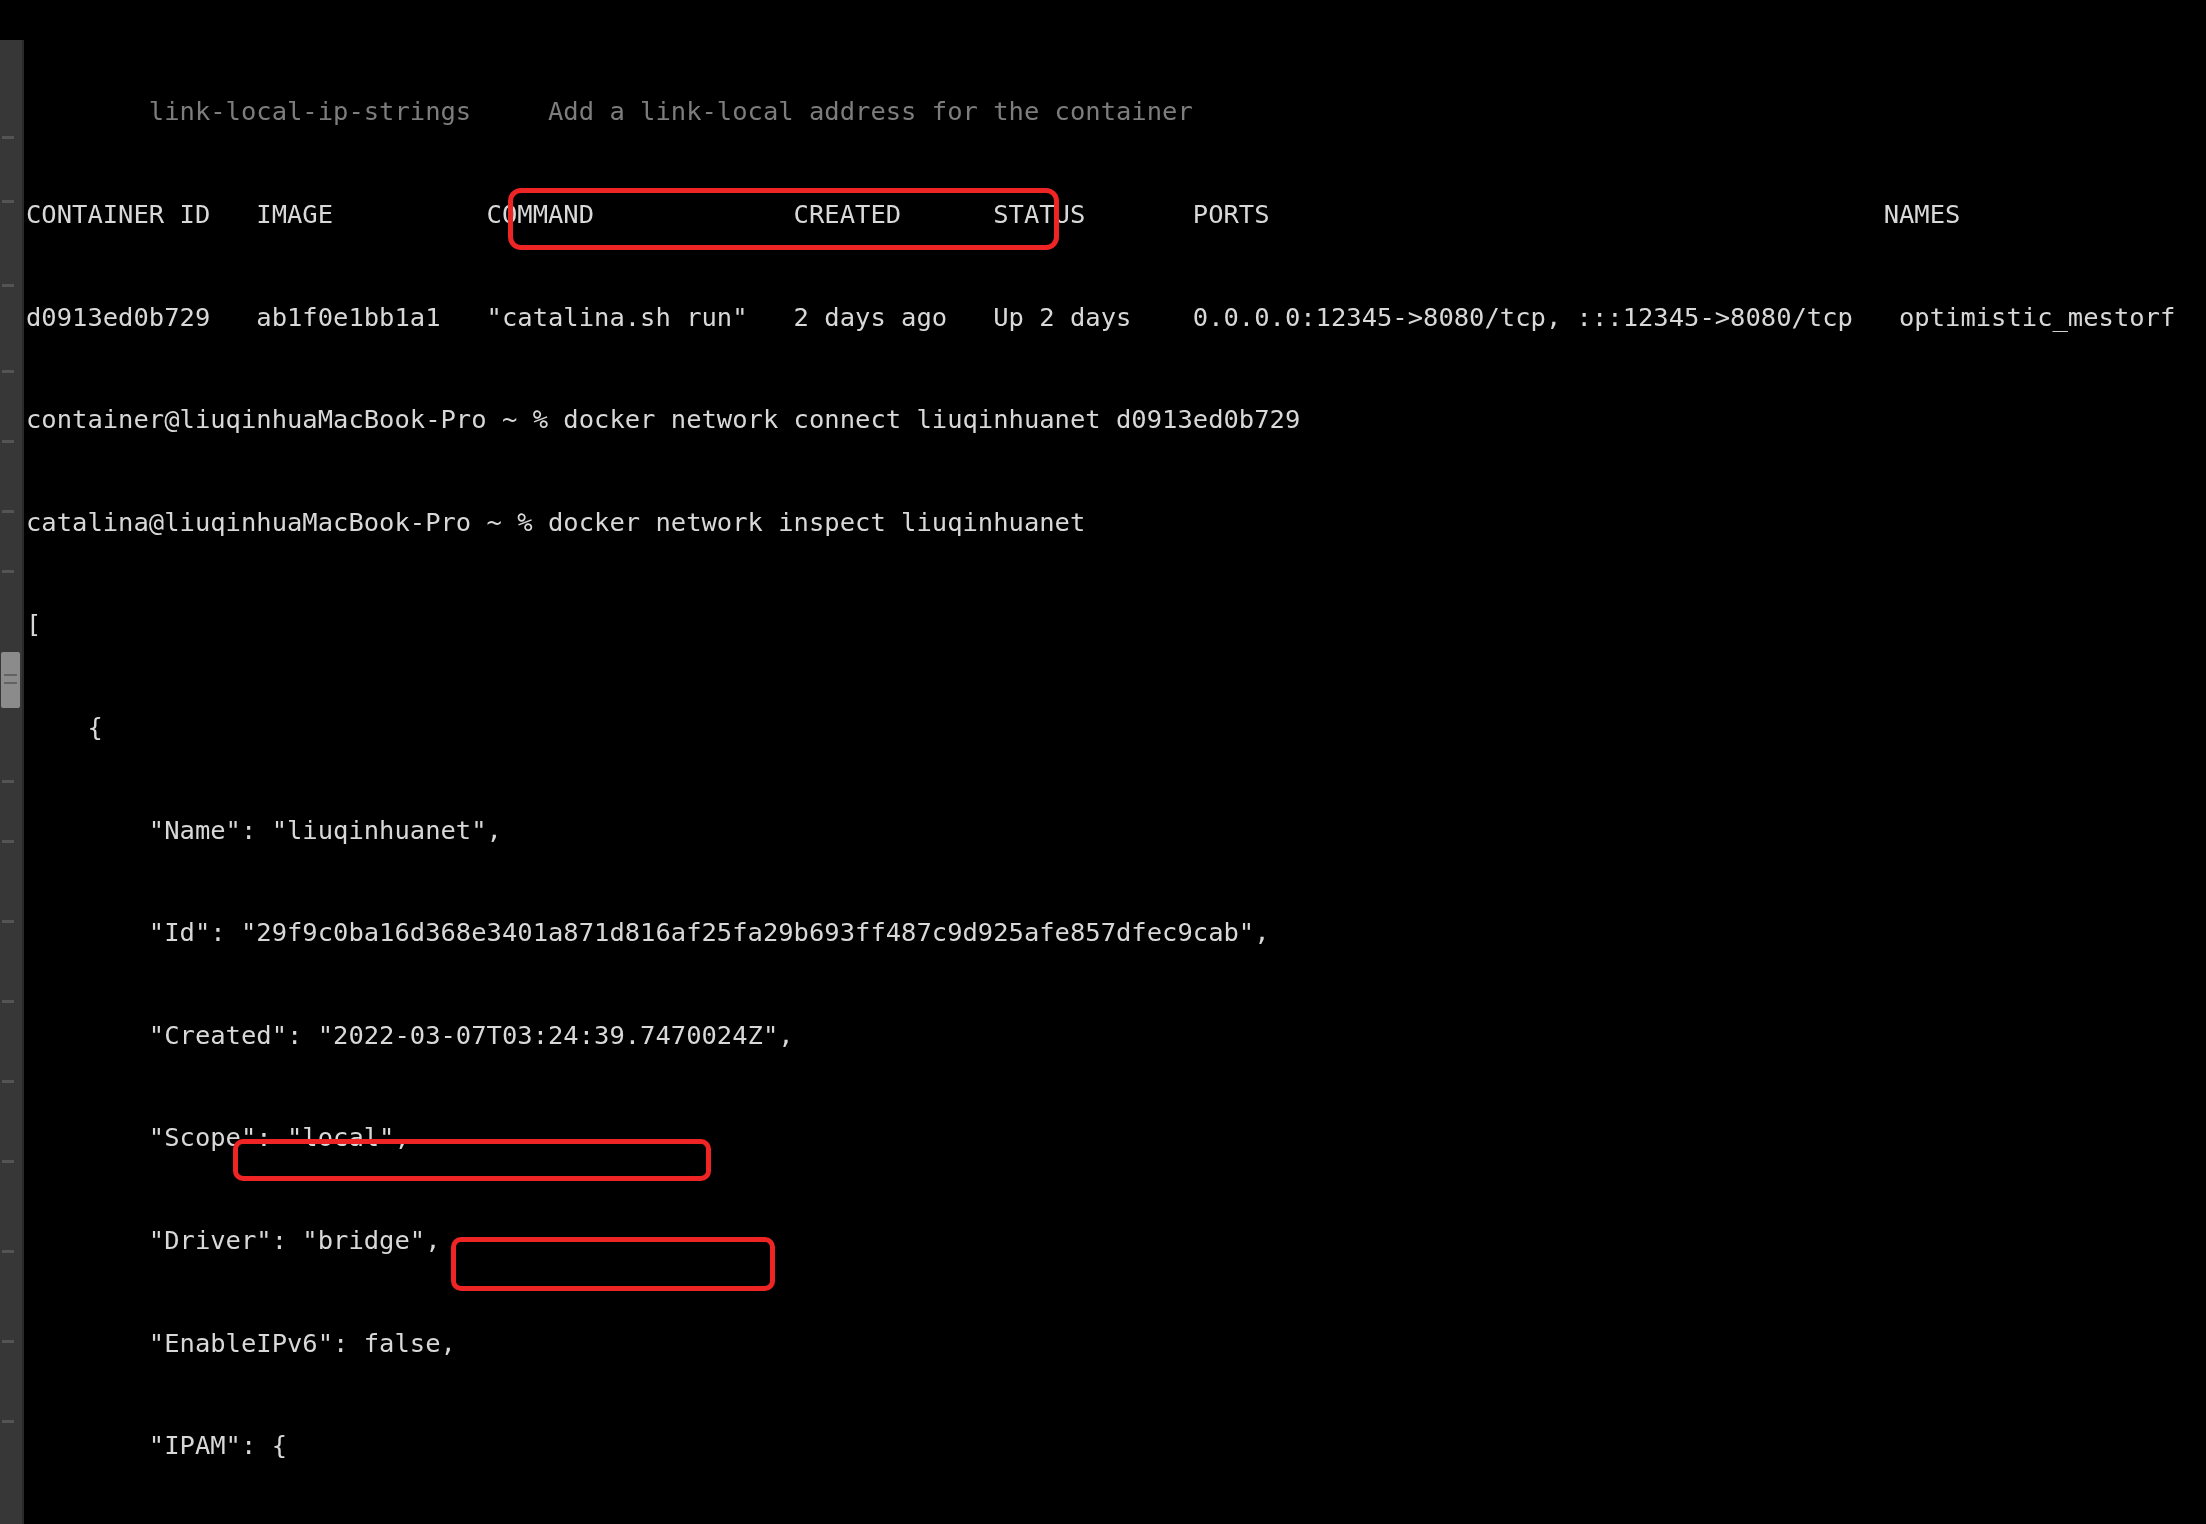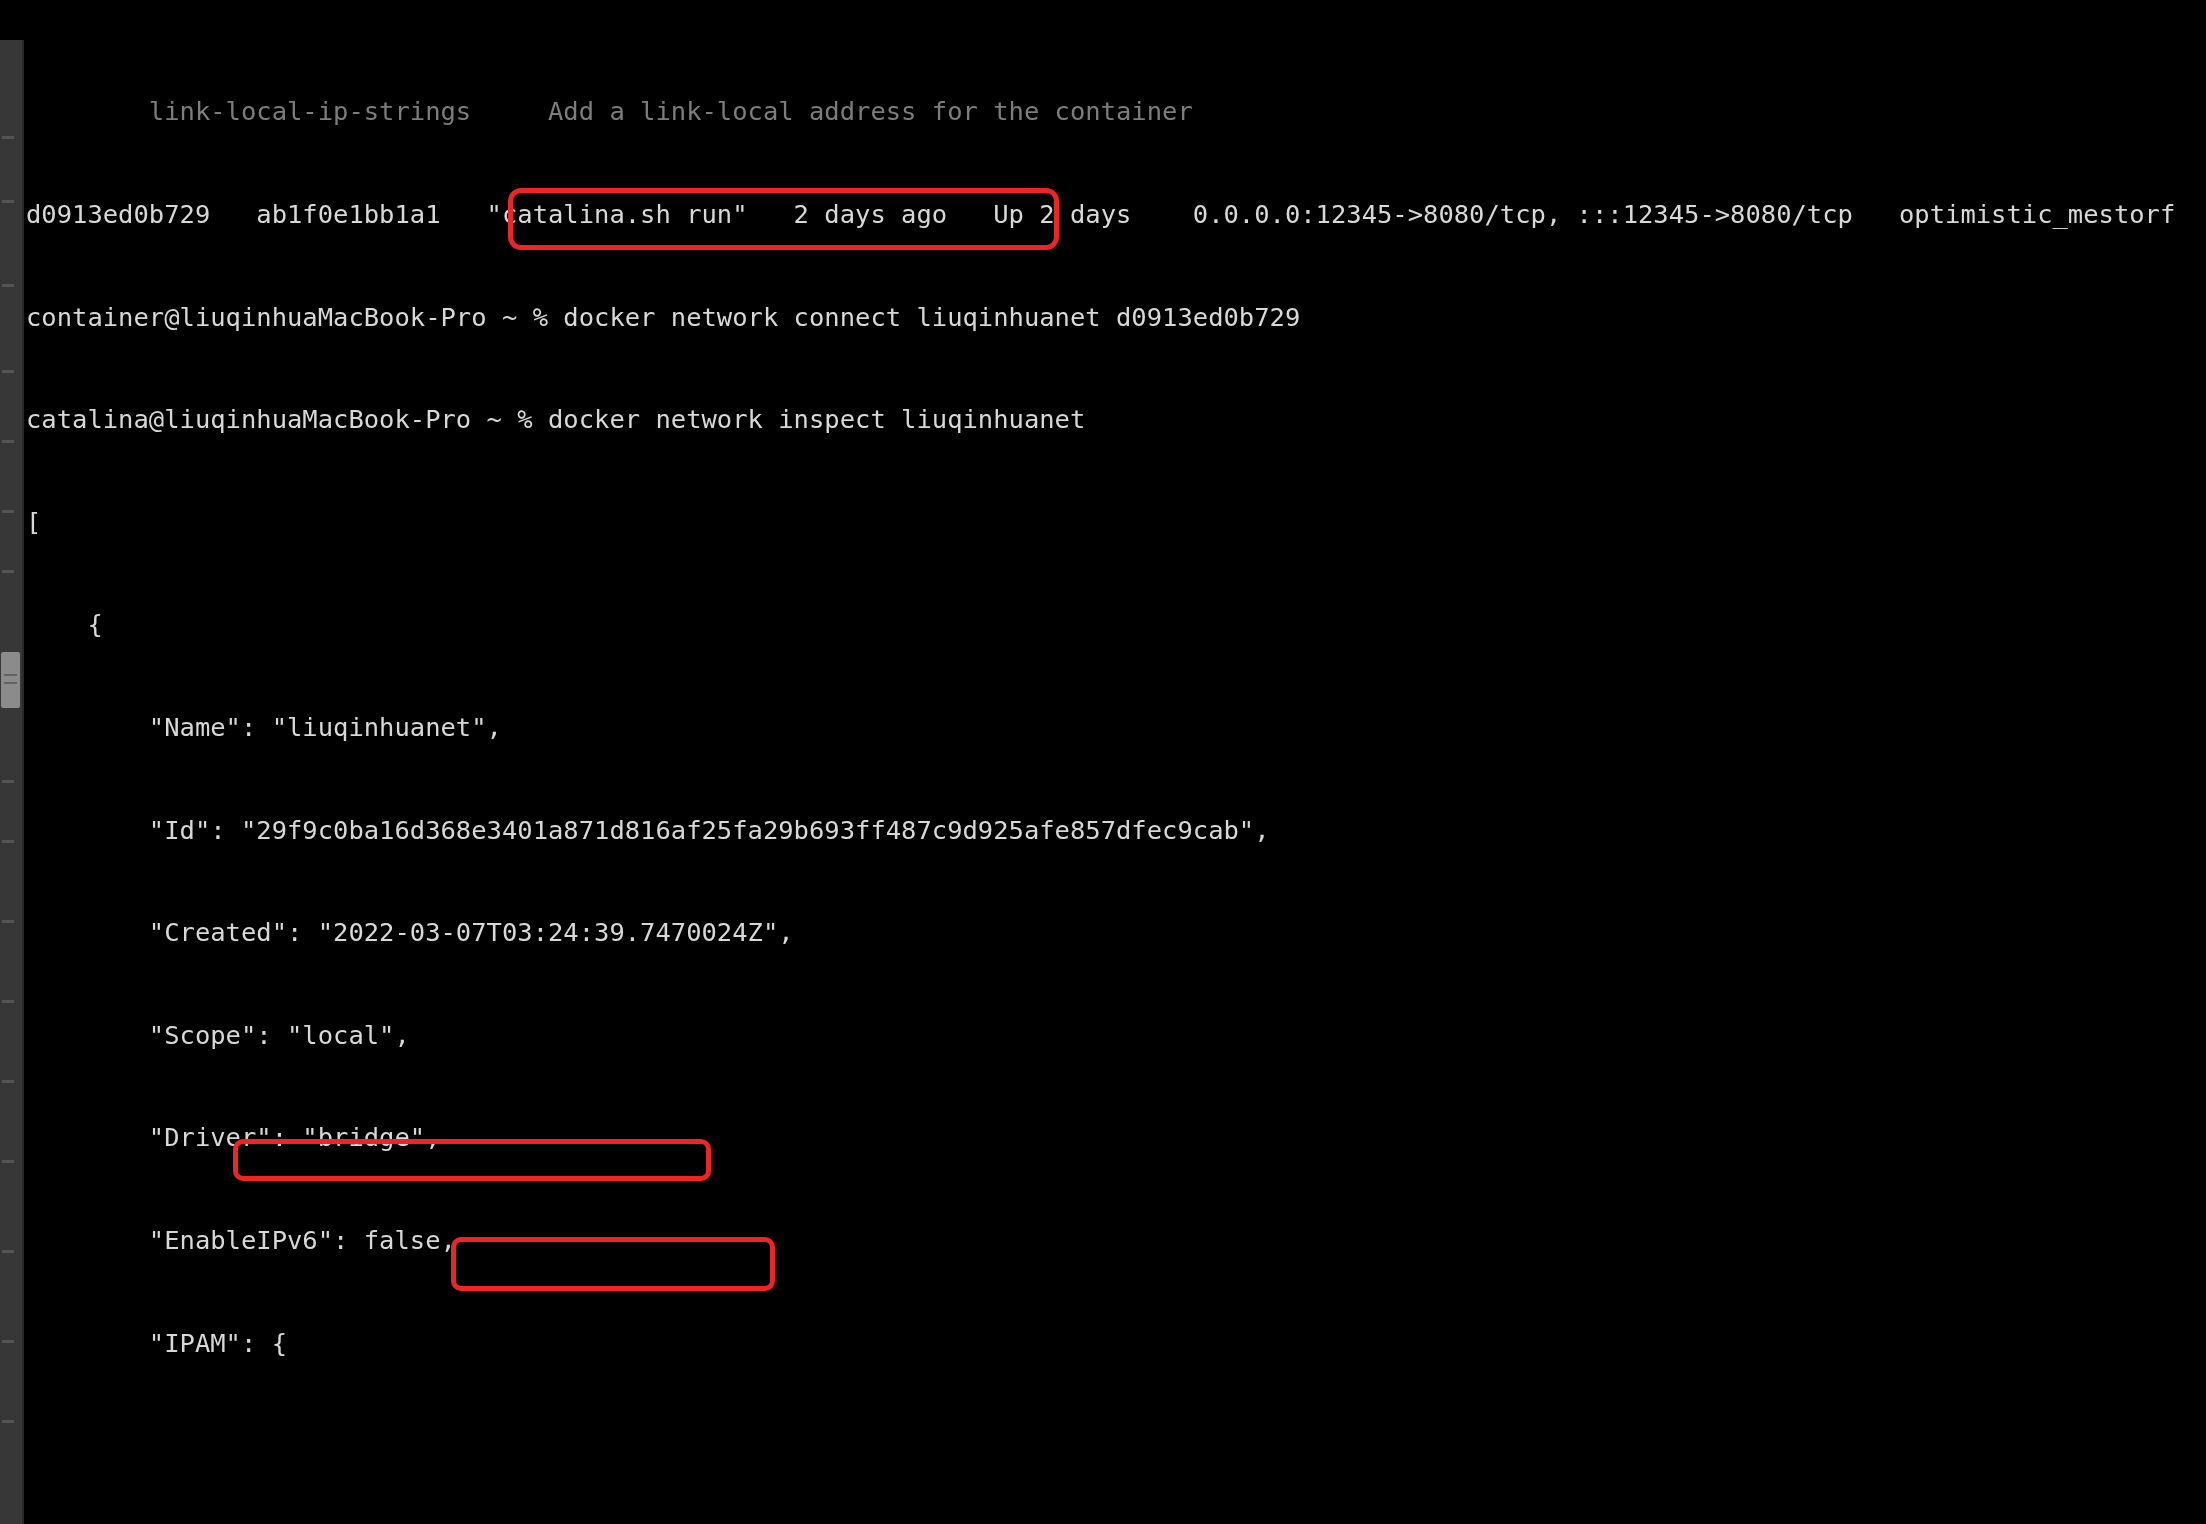--- a/index.html
+++ b/index.html
@@ -130,20 +130,21 @@
     <div class="gutter-mark" style="top:1120px"></div>
     <div class="gutter-mark" style="top:1210px"></div>
     <div class="gutter-mark" style="top:1300px"></div>
     <div class="gutter-mark" style="top:1380px"></div>
     <div id="gutter-thumb"></div>
   </div>
   <div id="left-gutter-edge"></div>
 
   <div id="terminal">
     <div class="line dim">        link-local-ip-strings     Add a link-local address for the container</div>
+    <div class="line">CONTAINER ID   IMAGE          COMMAND             CREATED      STATUS       PORTS                                        NAMES</div>
     <div class="line">d0913ed0b729   ab1f0e1bb1a1   "catalina.sh run"   2 days ago   Up 2 days    0.0.0.0:12345-&gt;8080/tcp, :::12345-&gt;8080/tcp   optimistic_mestorf</div>
     <div class="line">container@liuqinhuaMacBook-Pro ~ % docker network connect liuqinhuanet d0913ed0b729</div>
     <div class="line">catalina@liuqinhuaMacBook-Pro ~ % docker network inspect liuqinhuanet</div>
     <div class="line">[</div>
     <div class="line">    {</div>
     <div class="line">        "Name": "liuqinhuanet",</div>
     <div class="line">        "Id": "29f9c0ba16d368e3401a871d816af25fa29b693ff487c9d925afe857dfec9cab",</div>
     <div class="line">        "Created": "2022-03-07T03:24:39.7470024Z",</div>
     <div class="line">        "Scope": "local",</div>
     <div class="line">        "Driver": "bridge",</div>

